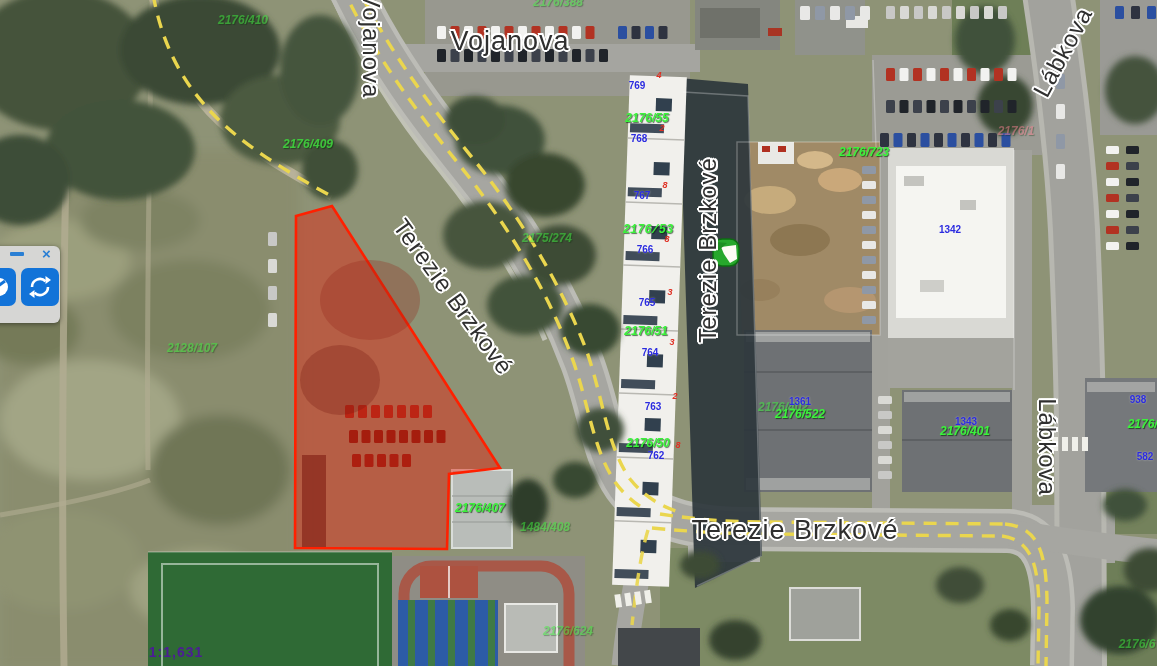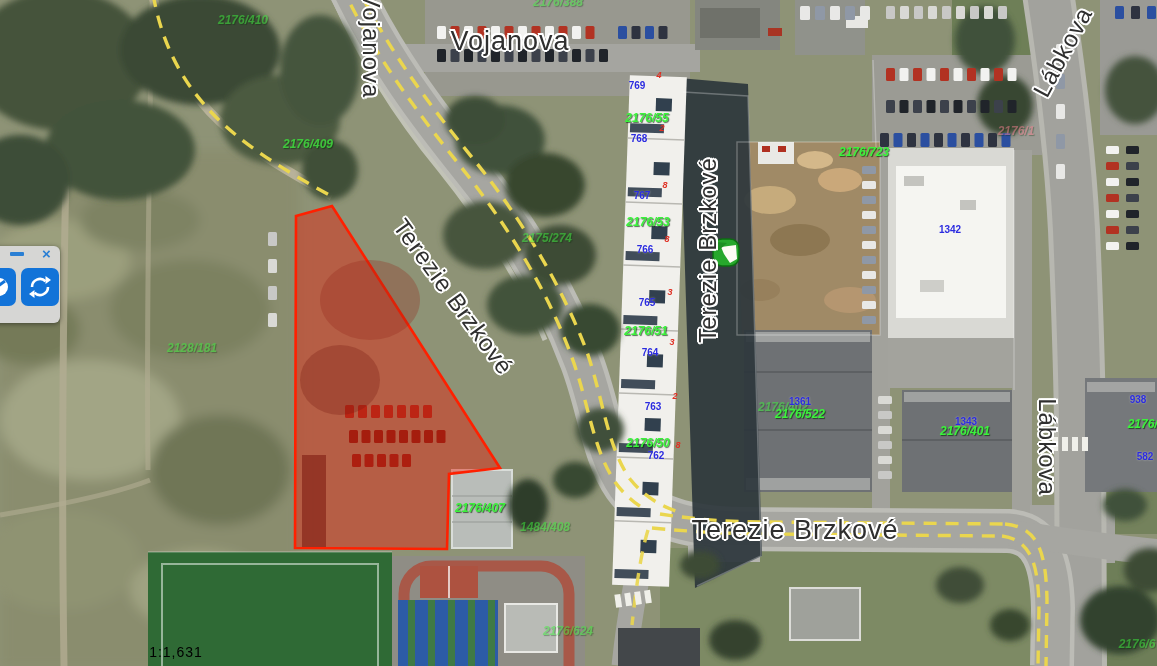--- a/index.html
+++ b/index.html
@@ -9,21 +9,21 @@
   #labels{position:absolute;left:0;top:0;width:100%;height:100%;pointer-events:none;}
   .map-label{position:absolute;white-space:nowrap;transform:translate(-50%,-50%);}
   .street{font-size:24px;color:#2f2f2f;letter-spacing:1px;
     text-shadow:-2px 0 0 #fff,2px 0 0 #fff,0 -2px 0 #fff,0 2px 0 #fff,
     -1.5px -1.5px 0 #fff,1.5px -1.5px 0 #fff,-1.5px 1.5px 0 #fff,1.5px 1.5px 0 #fff;}
   .parcel{font-size:12px;font-weight:bold;font-style:italic;color:#3bf23b;
     text-shadow:1px 1px 1px rgba(0,40,0,.65);}
   .house{font-size:10px;font-weight:bold;color:#2b2bdf;
     text-shadow:0 0 2px rgba(255,255,255,.5);}
   .orient{font-size:9px;font-weight:bold;font-style:italic;color:#e03024;}
-  .scale{font-size:14px;font-weight:normal;color:#000000;letter-spacing:1px;}
+  .scale{font-size:14px;font-weight:bold;color:#4c1d95;letter-spacing:1px;}
   .faint{opacity:.5;}
   .dim{opacity:.72;margin-left:42px;}
   .pink{color:#f2808f;}
   
   #tool-panel{position:absolute;left:-42px;top:246px;width:102px;height:77px;
     background:#d6d6d4;border-radius:0 6px 6px 0;box-shadow:0 1px 5px rgba(0,0,0,.45);}
   .tb-min{position:absolute;left:52px;top:6px;width:14px;height:4px;background:#2a7fd4;
     border-radius:1px;cursor:pointer;}
   .tb-close{position:absolute;left:84px;top:-1px;color:#2a7fd4;font-weight:bold;
     font-size:15px;cursor:pointer;}
@@ -442,30 +442,30 @@
       <span class="map-label street" style="left: 453px; top: 297px; transform: translate(-50%, -50%) rotate(54deg);">Terezie Brzkové</span>
       <span class="map-label street" style="left: 708px; top: 250px; transform: translate(-50%, -50%) rotate(-90deg);">Terezie Brzkové</span>
       <span class="map-label street" style="left: 795px; top: 530px; transform: translate(-50%, -50%) rotate(0deg); font-size: 27px;">Terezie Brzkové</span>
       <span class="map-label street" style="left: 1063px; top: 52px; transform: translate(-50%, -50%) rotate(-62deg);">Lábkova</span>
       <span class="map-label street" style="left: 1047px; top: 447px; transform: translate(-50%, -50%) rotate(90deg);">Lábkova</span>
       <span class="map-label parcel faint" style="left: 243px; top: 20px; transform: translate(-50%, -50%) rotate(0deg);">2176/410</span>
       <span class="map-label parcel dim" style="left: 266px; top: 144px; transform: translate(-50%, -50%) rotate(0deg);">2176/409</span>
       <span class="map-label parcel faint" style="left: 558px; top: 2px; transform: translate(-50%, -50%) rotate(0deg);">2176/388</span>
       <span class="map-label parcel faint" style="left: 547px; top: 238px; transform: translate(-50%, -50%) rotate(0deg);">2175/274</span>
       <span class="map-label parcel" style="left: 647px; top: 118px; transform: translate(-50%, -50%) rotate(0deg);">2176/55</span>
-      <span class="map-label parcel" style="left: 648px; top: 222px; transform: translate(-50%, -50%) rotate(0deg);">2176/53</span>
+      <span class="map-label parcel" style="left: 648px; top: 230px; transform: translate(-50%, -50%) rotate(0deg); font-family: Liberation Mono, monospace;">2176/53</span>
       <span class="map-label parcel" style="left: 646px; top: 331px; transform: translate(-50%, -50%) rotate(0deg);">2176/51</span>
       <span class="map-label parcel" style="left: 648px; top: 443px; transform: translate(-50%, -50%) rotate(0deg);">2176/50</span>
       <span class="map-label parcel" style="left: 480px; top: 508px; transform: translate(-50%, -50%) rotate(0deg);">2176/407</span>
       <span class="map-label parcel faint" style="left: 545px; top: 527px; transform: translate(-50%, -50%) rotate(0deg);">1484/408</span>
       <span class="map-label parcel faint" style="left: 755px; top: 407px; transform: translate(-50%, -50%) rotate(0deg); margin-left: 28px;">2176/402</span>
       <span class="map-label parcel" style="left: 800px; top: 414px; transform: translate(-50%, -50%) rotate(0deg);">2176/522</span>
       <span class="map-label parcel" style="left: 864px; top: 152px; transform: translate(-50%, -50%) rotate(0deg);">2176/723</span>
       <span class="map-label parcel" style="left: 965px; top: 431px; transform: translate(-50%, -50%) rotate(0deg);">2176/401</span>
-      <span class="map-label parcel faint" style="left: 192px; top: 348px; transform: translate(-50%, -50%) rotate(0deg);">2128/181</span>
+      <span class="map-label parcel faint" style="left: 192px; top: 348px; transform: translate(-50%, -50%) rotate(0deg);">2128/107</span>
       <span class="map-label parcel faint" style="left: 568px; top: 631px; transform: translate(-50%, -50%) rotate(0deg);">2176/624</span>
       <span class="map-label parcel" style="left: 1146px; top: 424px; transform: translate(-50%, -50%) rotate(0deg);">2176/4</span>
       <span class="map-label parcel faint" style="left: 1137px; top: 644px; transform: translate(-50%, -50%) rotate(0deg);">2176/6</span>
       <span class="map-label parcel pink faint" style="left: 1016px; top: 131px; transform: translate(-50%, -50%) rotate(0deg);">2176/1</span>
       <span class="map-label house" style="left: 637px; top: 85px; transform: translate(-50%, -50%) rotate(0deg);">769</span>
       <span class="map-label house" style="left: 639px; top: 138px; transform: translate(-50%, -50%) rotate(0deg);">768</span>
       <span class="map-label house" style="left: 642px; top: 195px; transform: translate(-50%, -50%) rotate(0deg);">767</span>
       <span class="map-label house" style="left: 645px; top: 249px; transform: translate(-50%, -50%) rotate(0deg);">766</span>
       <span class="map-label house" style="left: 647px; top: 302px; transform: translate(-50%, -50%) rotate(0deg);">765</span>
       <span class="map-label house" style="left: 650px; top: 352px; transform: translate(-50%, -50%) rotate(0deg);">764</span>

